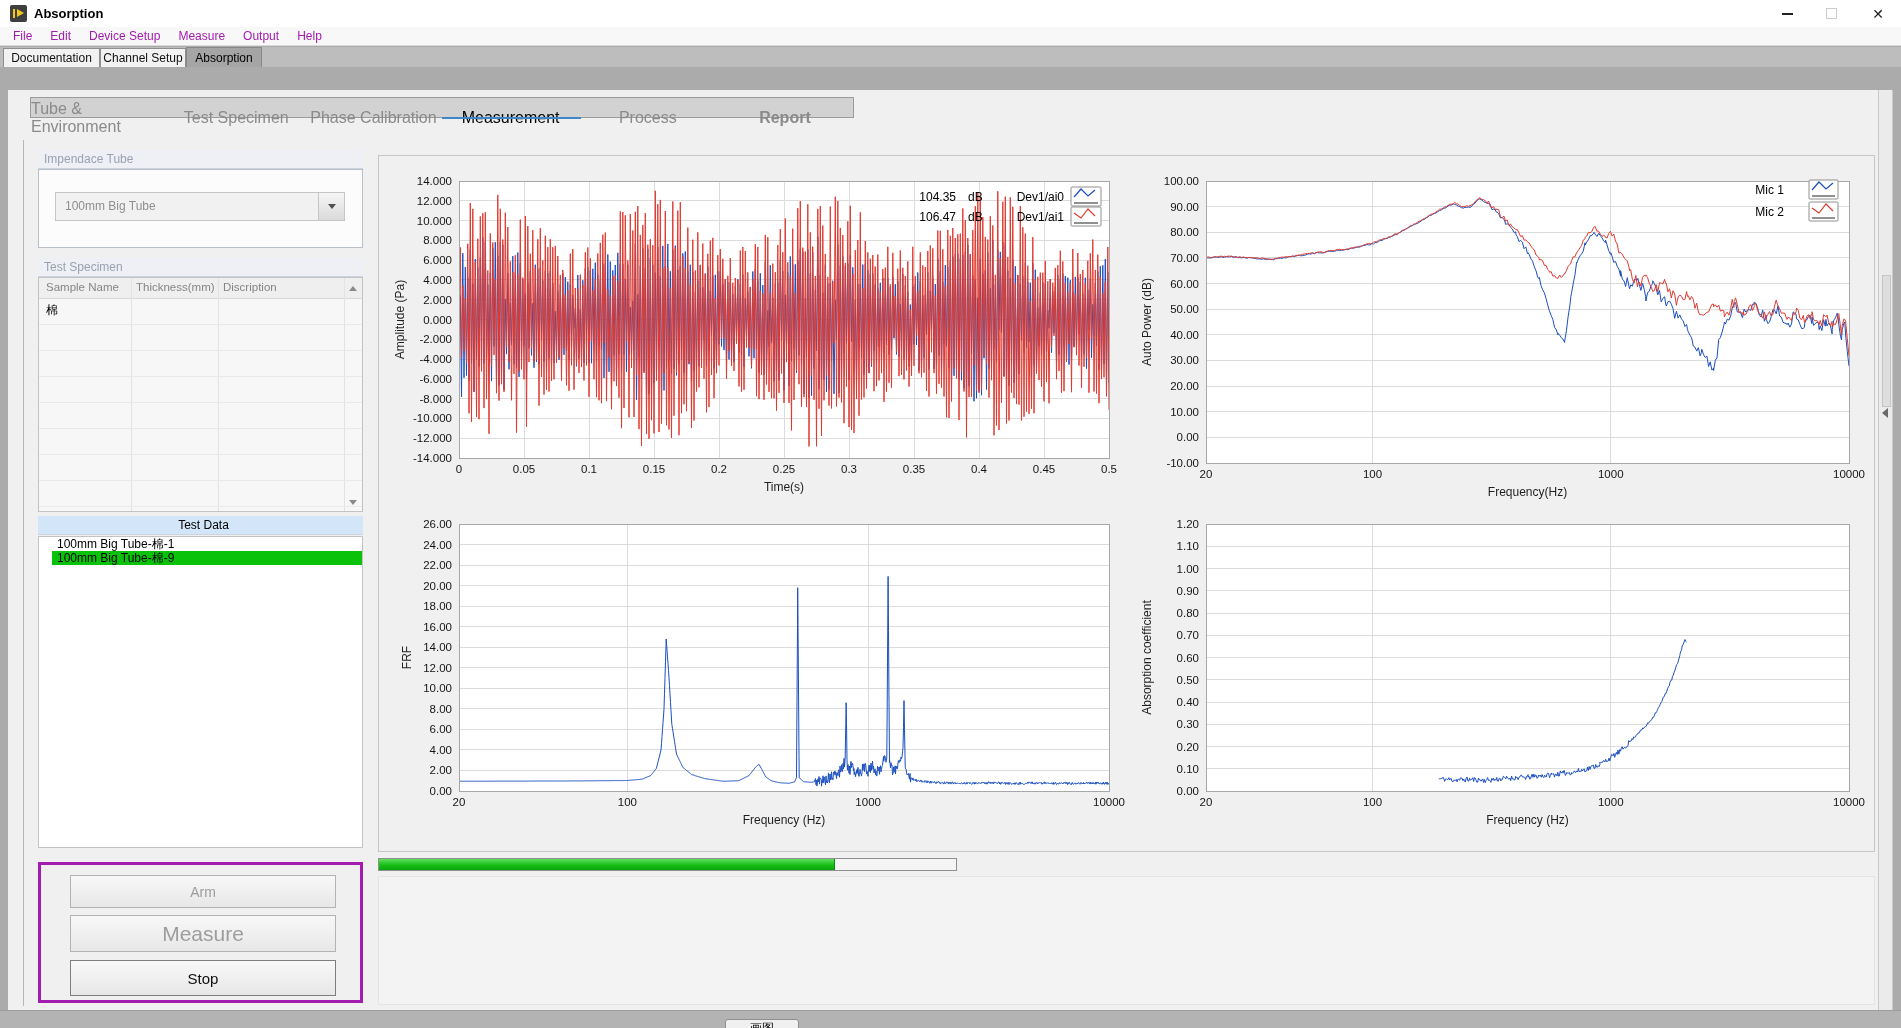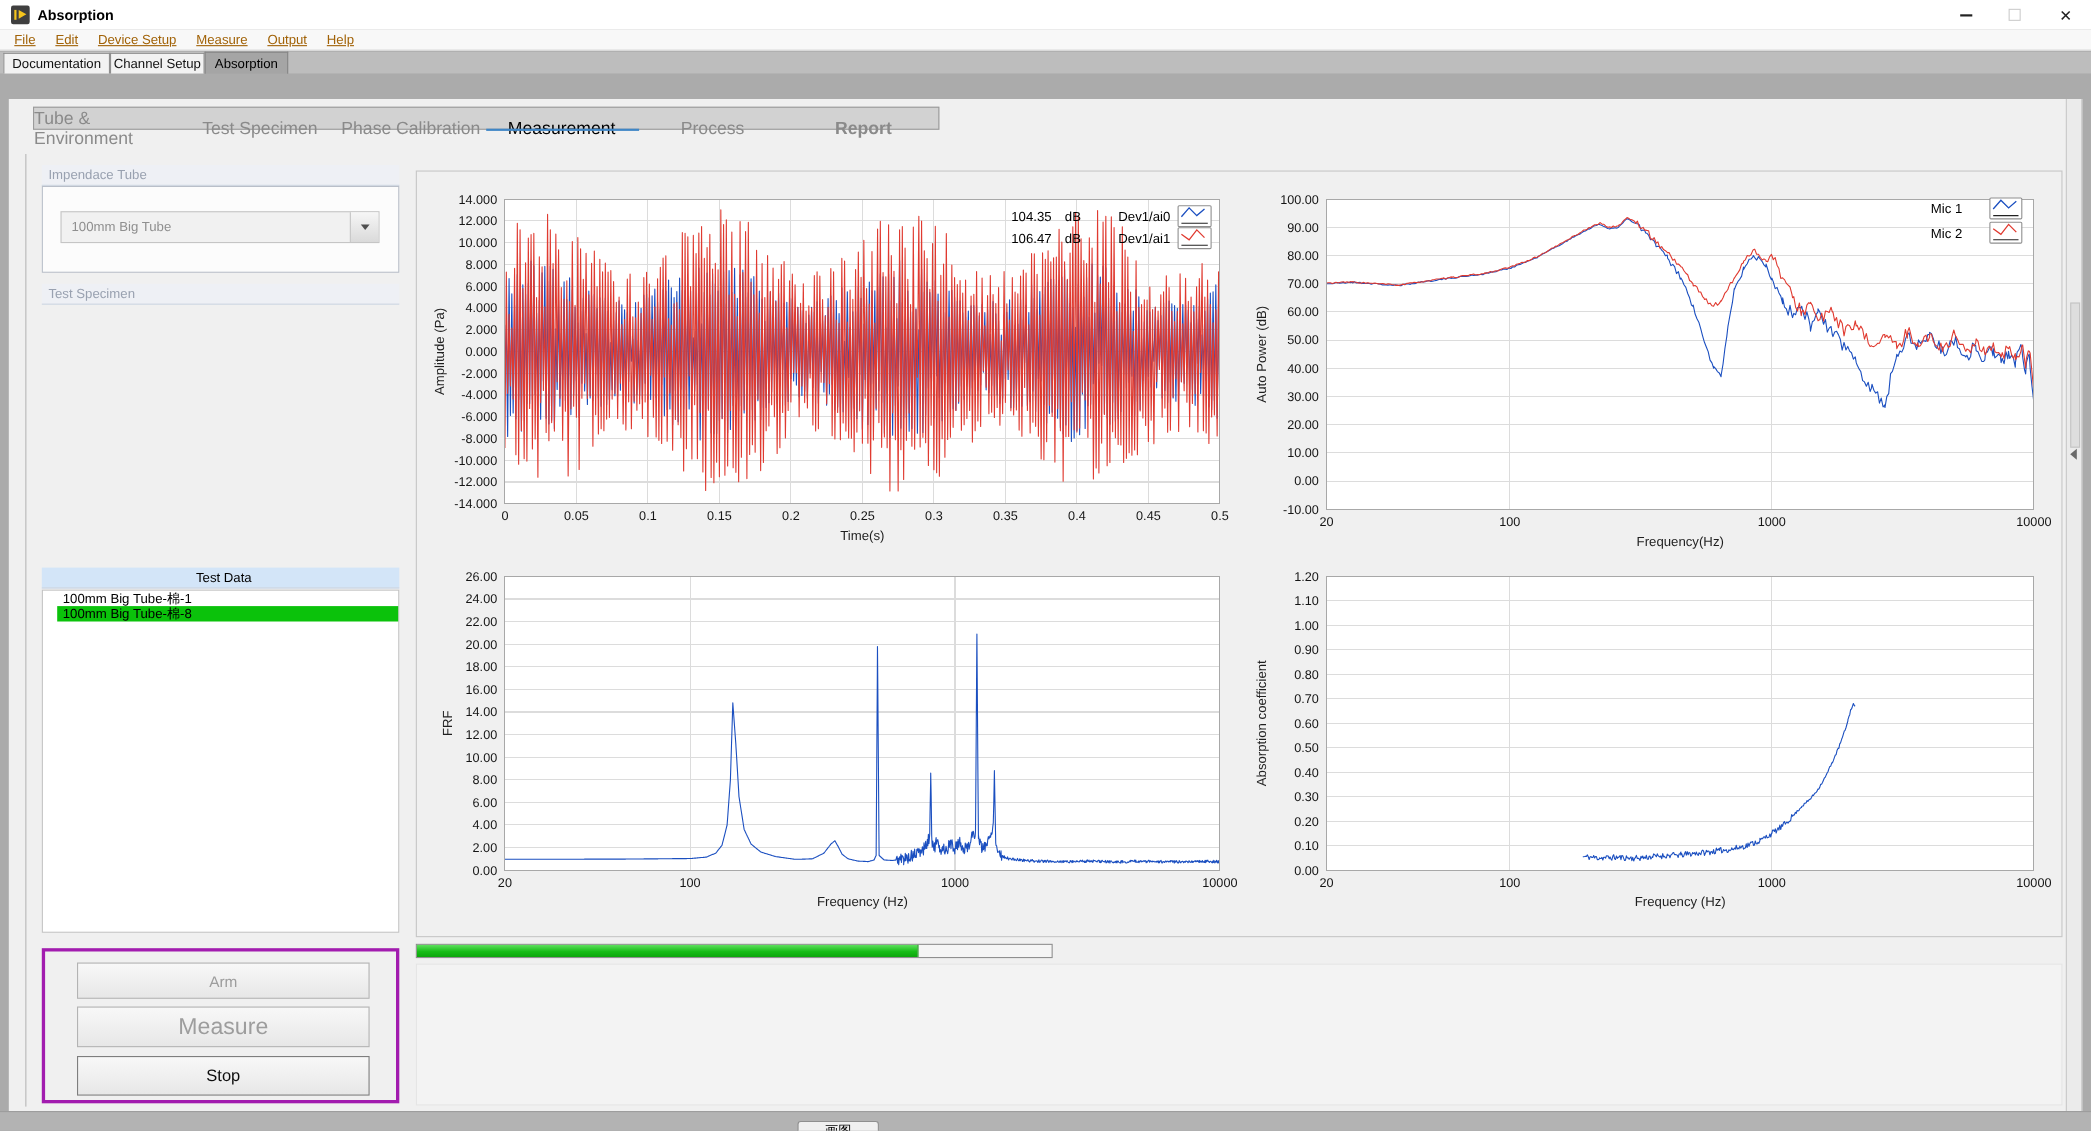--- a/index.html
+++ b/index.html
@@ -11,21 +11,21 @@
   .appicon{position:absolute;left:10px;top:5px;width:17px;height:17px;background:#3f3f3f;border-radius:2px;}
   .appicon .bar{position:absolute;left:3px;top:4px;width:2px;height:9px;background:#f6c51d;}
   .appicon .tri{position:absolute;left:7px;top:4px;width:0;height:0;border-left:7px solid #f6c51d;border-top:4.5px solid transparent;border-bottom:4.5px solid transparent;}
   .apptitle{position:absolute;left:34px;top:6px;font-size:13px;font-weight:700;color:#000;}
   .wbtn{position:absolute;top:0;width:36px;height:27px;display:flex;align-items:center;justify-content:center;cursor:default;}
   .minglyph{display:block;width:11px;height:0;border-top:2px solid #222;}
   .maxglyph{display:block;width:9px;height:9px;border:1.4px solid #cccccc;}
   .closeglyph{font-size:14px;color:#222;line-height:14px;}
   
   .menubar{position:absolute;left:0;top:27px;width:100%;height:19px;background:#f8f8f8;border-bottom:1px solid #dadada;display:flex;align-items:center;padding-left:4px;box-sizing:border-box;}
-  .menubar span{padding:0 9px;font-size:12px;color:#a16207;text-decoration:underline;}
+  .menubar span{padding:0 9px;font-size:12px;color:#a21caf;}
   
   .maintabs{position:absolute;left:0;top:47px;width:100%;height:20px;background:#bdbdbd;text-align:center;}
   .mtab{position:absolute;top:1px;height:18px;background:#f2f2f2;border:1px solid #8f8f8f;border-bottom:none;font-size:12px;display:flex;align-items:center;justify-content:center;color:#111;}
   .mtab.active{top:0;height:20px;background:#a5a5a5;border-color:#878787;color:#000;}
   
   .frame{position:absolute;left:0;top:67px;width:1901px;height:961px;background:#ababab;}
   .panel{position:absolute;left:8px;top:23px;width:1876px;height:920px;background:#f0f0f0;}
   .vline{position:absolute;left:15px;top:50px;width:1px;height:866px;background:#b7b7b7;}
   
   .subtabs{position:absolute;left:22px;top:7px;width:824px;height:21px;display:flex;border:1px solid #9b9b9b;background:#d2d2d2;box-sizing:border-box;}
@@ -128,25 +128,40 @@
       <div class="gheader" style="top:60px;">Impendace Tube</div>
       <div class="gbox" style="top:79px;width:325px;height:79px;"></div>
       <div class="combo">
         <span class="txt">100mm Big Tube</span>
         <span class="btn">
             <span class="tri-down"></span>
           </span>
       </div>
 
       <div class="gheader" style="top:168px;">Test Specimen</div>
+      <div class="spectable">
+        <div class="thead">
+          <span style="left:7px;">Sample Name</span>
+          <span style="left:97px;">Thickness(mm)</span>
+          <span style="left:184px;">Discription</span>
+        </div>
+        <div class="colsep" style="left:92px;"></div>
+        <div class="colsep" style="left:179px;"></div>
+        <div class="colsep" style="left:305px;"></div>
+        <div class="tbody">
+          <span class="cellval">棉</span>
+        </div>
+        <div class="tri-up-sm" style="position:absolute;right:5px;top:8px;"></div>
+        <div class="tri-down-sm" style="position:absolute;right:5px;bottom:6px;"></div>
+      </div>
 
       <div class="gheader blue" style="top:426px;text-align:center;">Test Data</div>
       <div class="tdlist">
         <div class="tditem">100mm Big Tube-棉-1</div>
-        <div class="tditem selected">100mm Big Tube-棉-8</div>
+        <div class="tditem selected">100mm Big Tube-棉-9</div>
       </div>
 
       <div class="btnpanel">
         <div class="pbtn arm">Arm</div>
         <div class="pbtn measure">Measure</div>
         <div class="pbtn stop">Stop</div>
       </div>
 
       <div class="chartspanel">
         <svg id="charts-svg" width="1495" height="695" viewBox="0 0 1495 695" font-family="Liberation Sans, sans-serif">

